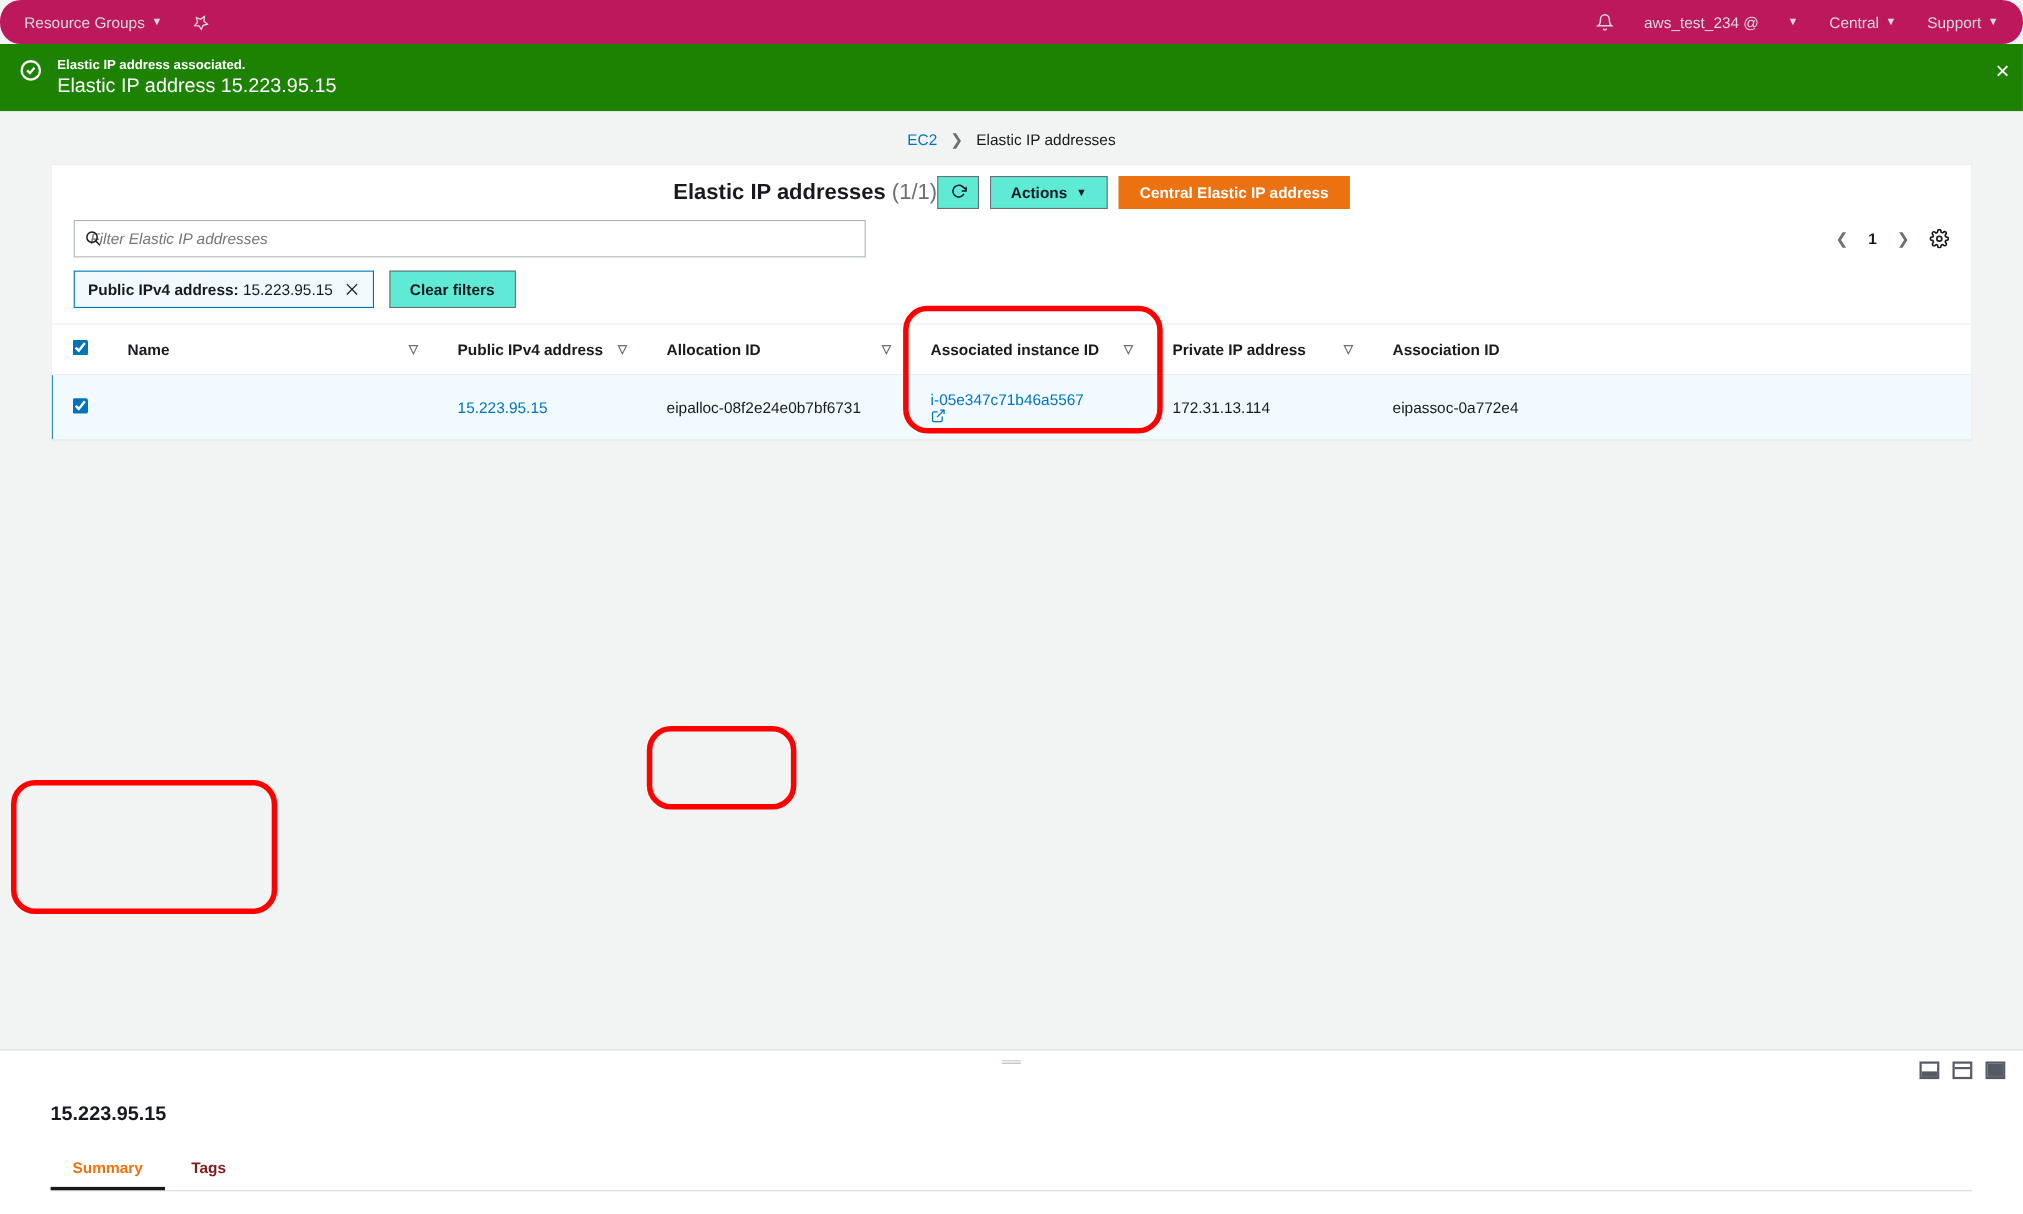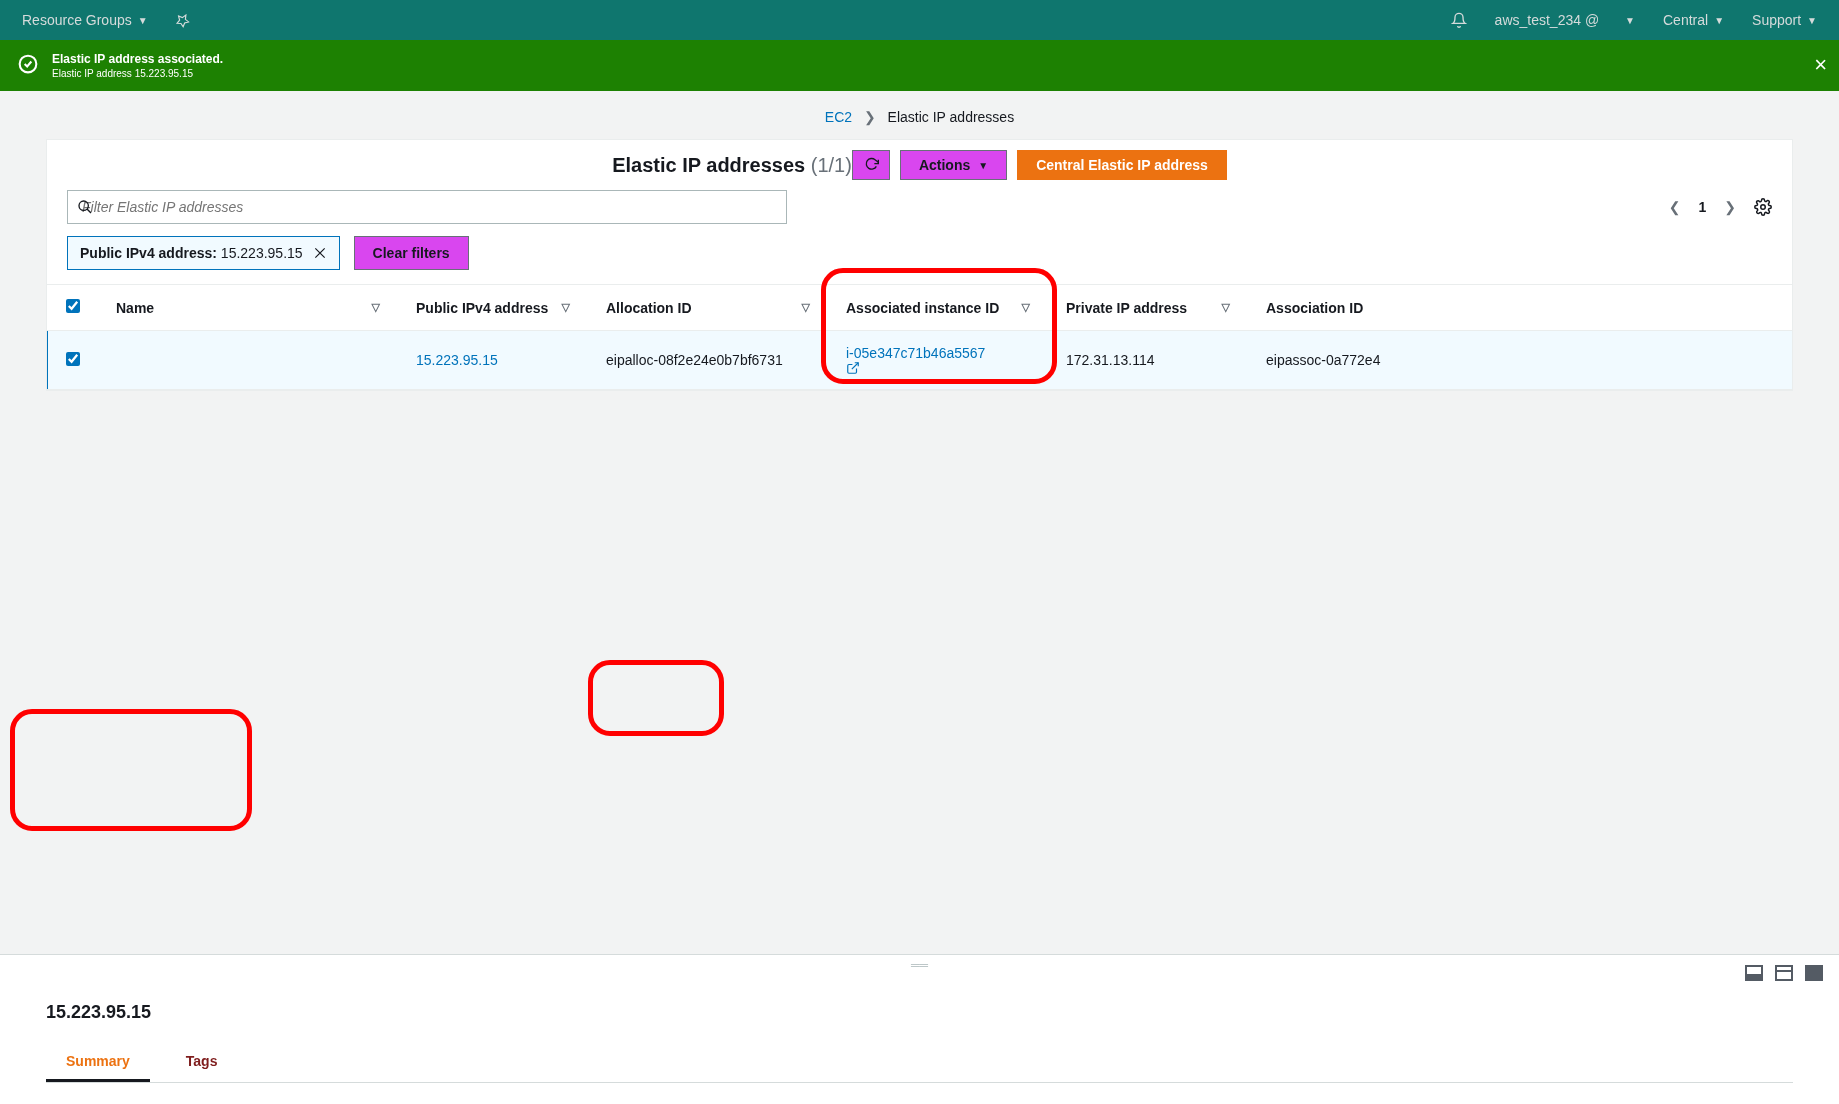--- a/index.html
+++ b/index.html
@@ -1,45 +1,45 @@
 <!DOCTYPE html>
 <html><head>
 <meta charset="utf-8">
 <style>
 * { box-sizing: border-box; margin: 0; padding: 0; font-family: "Amazon Ember", "Helvetica Neue", Arial, sans-serif; }
 body { background: #f2f3f3; font-size: 14px; color: #16191f; overflow: hidden; }
 
 
-.topnav { background: #0f766e; color: #d5dbdb; height: 40px; display: flex; align-items: center; padding: 0 12px; justify-content: space-between; }
+.topnav { background: #be185d; color: #d5dbdb; height: 40px; display: flex; align-items: center; padding: 0 12px; justify-content: space-between; border-radius: 19px; }
 .topnav-left, .topnav-right { display: flex; align-items: center; gap: 8px; }
 .topnav-item { display: flex; align-items: center; gap: 6px; padding: 0 10px; cursor: pointer; font-size: 14px; }
 .caret { font-size: 10px; }
 .pin { transform: rotate(30deg); }
 
 
 .flash { background: #1d8102; color: #fff; display: flex; align-items: flex-start; padding: 12px 18px; position: relative; }
 .flash .check { margin-right: 14px; margin-top: 2px; }
 .flash-title { font-weight: 700; font-size: 12px; }
-.flash-sub { font-size: 10px; margin-top: 2px; }
+.flash-sub { font-size: 18px; margin-top: 2px; }
 .flash-close { position: absolute; right: 12px; top: 12px; font-size: 22px; cursor: pointer; color: #fff; }
 
 
 .breadcrumb { padding: 18px 46px 14px; font-size: 14px; text-align: center; }
 .breadcrumb a { color: #0073bb; text-decoration: none; }
 .breadcrumb .sep { margin: 0 8px; color: #687078; }
 
 
 .panel { background: #fff; margin: 0 46px 20px; border: 1px solid #eaeded; }
 
 
 .panel-header { display: flex; justify-content: center; align-items: center; padding: 10px 20px; }
 .panel-title { font-size: 20px; font-weight: 700; }
 .panel-title .count { color: #687078; font-weight: 400; }
 .panel-actions { display: flex; gap: 10px; align-items: center; }
-.btn { border: 1px solid #687078; background: #d946ef; padding: 6px 18px; font-size: 14px; font-weight: 700; cursor: pointer; display: flex; align-items: center; gap: 8px; color: #16191f; }
+.btn { border: 1px solid #687078; background: #5eead4; padding: 6px 18px; font-size: 14px; font-weight: 700; cursor: pointer; display: flex; align-items: center; gap: 8px; color: #16191f; }
 .btn.icon-only { padding: 6px 10px; }
 .btn.primary { background: #ec7211; border-color: #ec7211; color: #fff; }
 
 
 .filter-row { padding: 0 20px 12px; display: flex; align-items: center; gap: 16px; justify-content: space-between; }
 .search-wrap { flex: 0 0 720px; position: relative; }
 .search-input { width: 100%; border: 1px solid #aab7b8; padding: 8px 10px 8px 14px; font-size: 14px; font-style: italic; color: #687078; }
 .search-ico { position: absolute; left: 10px; top: 50%; transform: translateY(-50%); color: #16191f; }
 .pager { display: flex; align-items: center; gap: 14px; }
 .pager .pg { font-weight: 700; }
@@ -70,21 +70,21 @@
 
 .detail-handle { text-align: center; padding: 3px 0 0; color: #aab7b8; font-size: 12px; }
 .detail { background: #fff; border-top: 1px solid #d5dbdb; position: relative; }
 .detail-tools { position: absolute; top: 10px; right: 16px; display: flex; gap: 12px; }
 .pane-ico { width: 18px; height: 16px; border: 2px solid #545b64; display: inline-block; cursor: pointer; position: relative; }
 .pane-ico.bottom::after { content:""; position:absolute; left:0; right:0; bottom:0; height:5px; background:#545b64; }
 .pane-ico.split::after { content:""; position:absolute; left:0; right:0; bottom:0; height:7px; border-top:2px solid #545b64; }
 .pane-ico.full::after { content:""; position:absolute; left:0; right:0; top:0; bottom:0; background:#545b64; }
 .detail-body { padding: 30px 46px 0; }
 .detail-title { font-size: 18px; font-weight: 700; margin-bottom: 20px; }
-.tabs { display: flex; gap: 16px; border-bottom: 1px solid #d5dbdb; }
+.tabs { display: flex; gap: 4px; border-bottom: 1px solid #d5dbdb; }
 .tab { padding: 10px 20px; font-weight: 700; font-size: 14px; cursor: pointer; color: #7f1d1d; }
 .tab.active { color: #ec7211; border-bottom: 3px solid #16191f; }
 
 svg { display: block; }
 </style>
 </head>
 <body>
 
 <div class="topnav">
   <div class="topnav-left">

